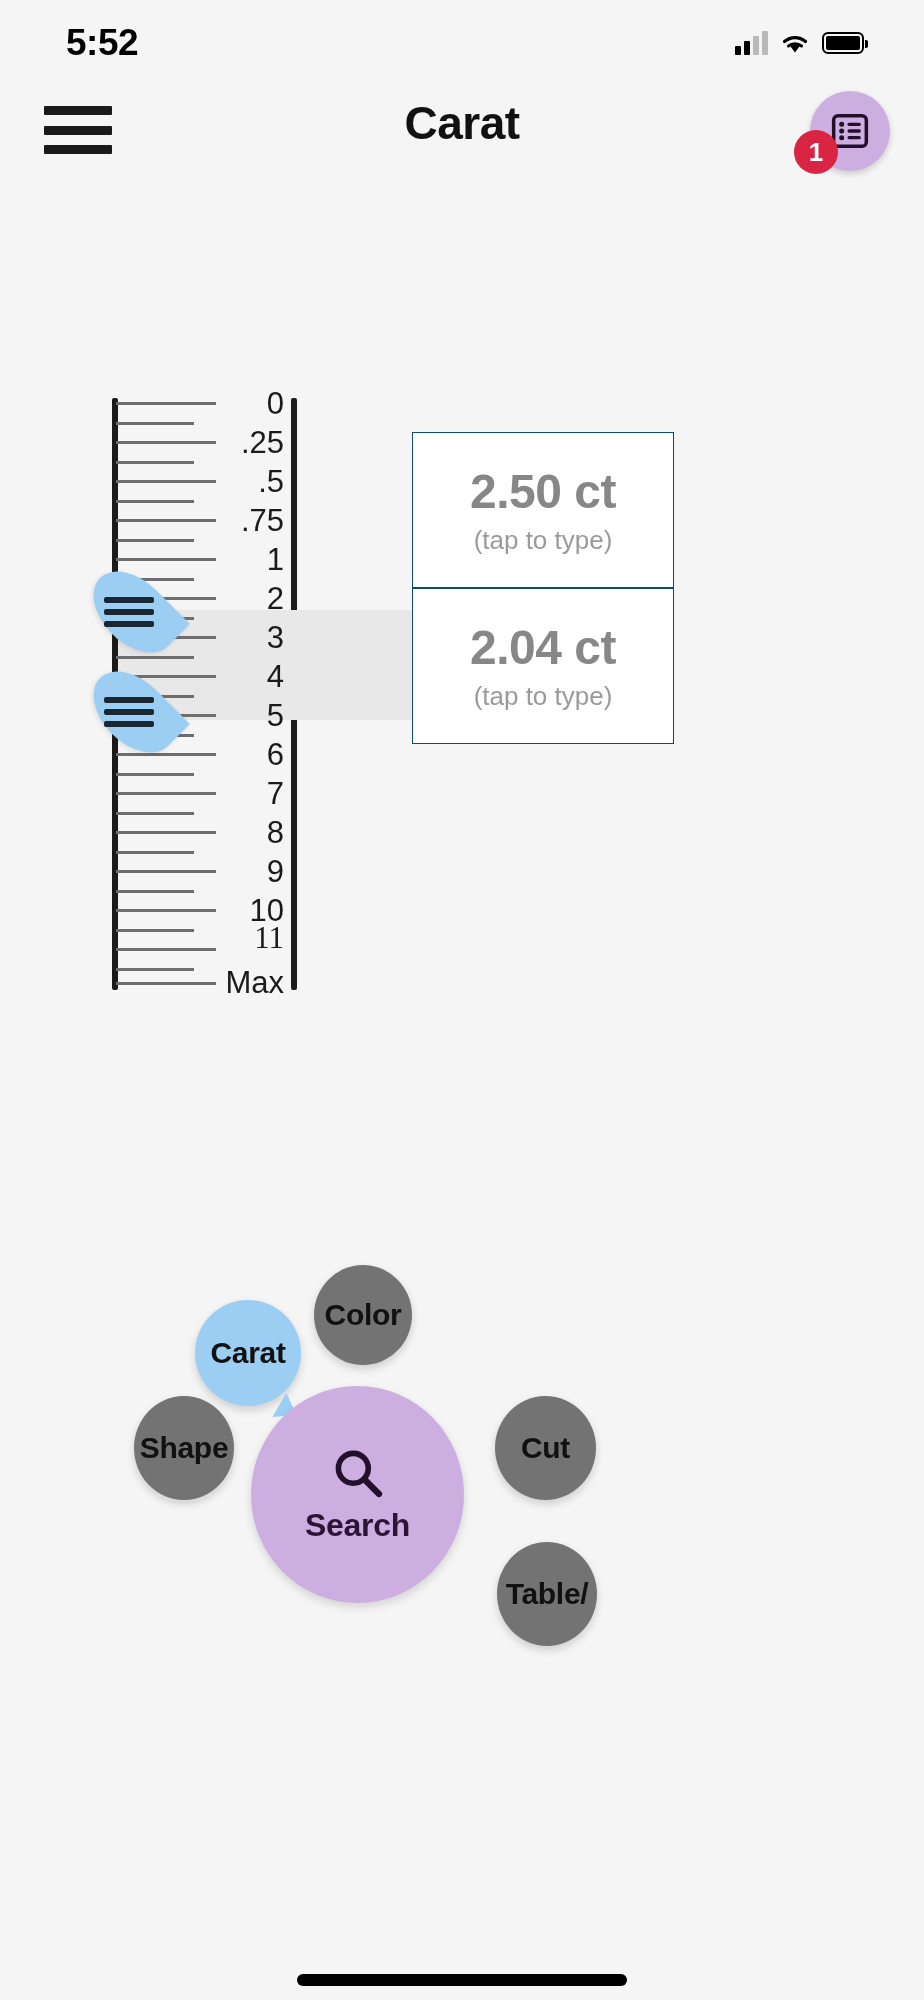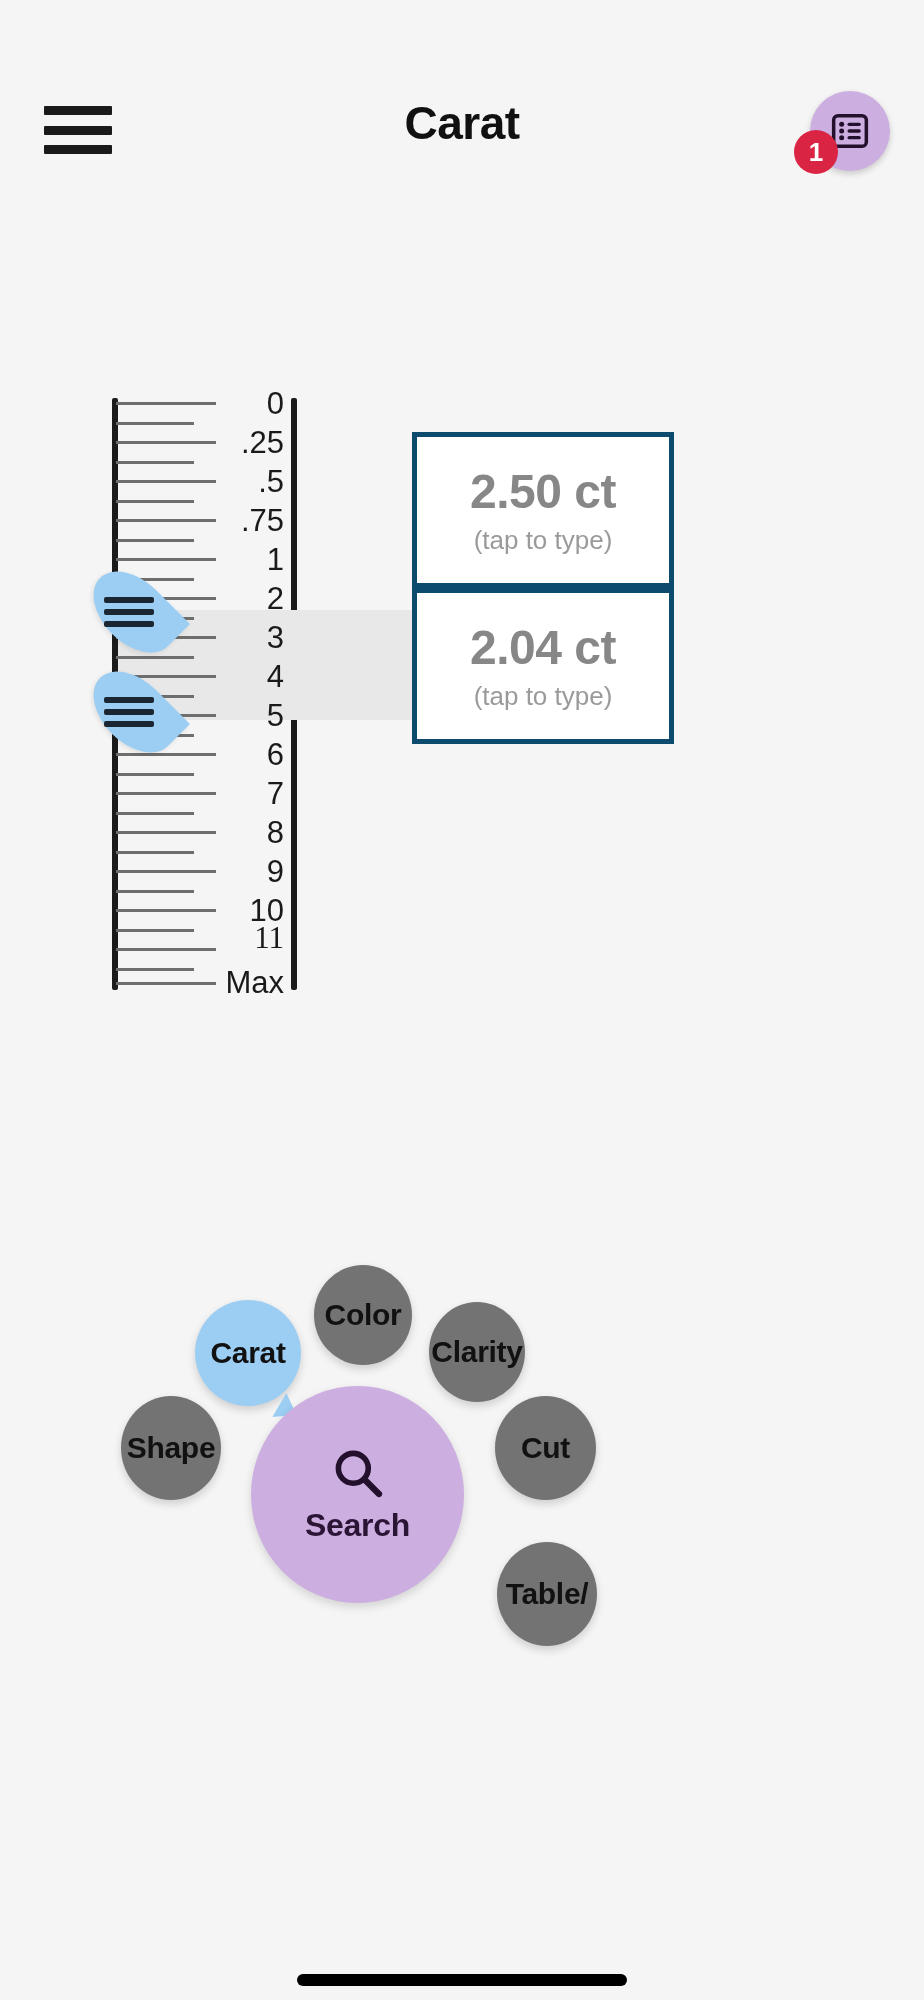--- a/index.html
+++ b/index.html
@@ -138,21 +138,21 @@
   .handle .grip i { display:block; height: 6px; background:#1a2733; border-radius: 2px; }
 
   
   .value-col {
     position: absolute; left: 412px; top: 432px;
     width: 262px;
   }
   .value-box {
     width: 262px; height: 156px;
     background: #fff;
-    border: 5px solid #0c4a6e;
+    border: 1px solid #0c4a6e;
     display:flex; flex-direction: column;
     align-items: center; justify-content: center;
     gap: 6px;
   }
   .value-main {
     font-size: 48px; font-weight: 700; color: #878787;
     font-family:"Liberation Sans", sans-serif;
     letter-spacing: -0.5px;
   }
   .value-hint {
@@ -203,20 +203,41 @@
     width: 330px; height: 12px;
     background:#000; border-radius: 6px;
     z-index: 50;
   }
 </style>
 </head>
 <body>
 
 <div class="phone">
 
+  <div class="statusbar">
+    <div class="status-time">5:52</div>
+    <div class="status-icons">
+      <div class="cell-bars">
+          <i></i>
+          <i></i>
+          <i></i>
+          <i></i>
+        </div>
+      <div class="wifi">
+        <svg width="30" height="23" viewBox="0 0 30 23">
+          <path d="M15 20.5 L10.5 14.5 a7.5 7.5 0 0 1 9 0 Z" fill="#000"></path>
+          <path d="M4.5 9.5 a16 16 0 0 1 21 0" stroke="#000" stroke-width="3.2" fill="none" stroke-linecap="round"></path>
+          <path d="M8.5 14 a10.5 10.5 0 0 1 13 0" stroke="#000" stroke-width="3" fill="none" stroke-linecap="round"></path>
+        </svg>
+      </div>
+      <div class="battery">
+          <i></i>
+        </div>
+    </div>
+  </div>
 
   <div class="navbar">
     <div class="hamburger">
       <span></span>
         <span></span>
         <span></span>
     </div>
     <div class="nav-title">Carat</div>
     <div class="list-btn">
       <svg width="40" height="40" viewBox="0 0 24 24">
@@ -316,24 +337,21 @@
     </div>
   </div>
 
   <div class="bubbles">
     <div class="bubble selected" style="left:195px; top:1300px; width:106px; height:106px;">
       <span>Carat</span>
     </div>
     <div class="bubble" style="left:314px; top:1265px; width:98px; height:100px;">
       <span>Color</span>
     </div>
-    <div class="bubble" style="left:429px; top:1302px; width:96px; height:100px;">
-      <span>Clarity</span>
-    </div>
-    <div class="bubble" style="left:121px; top:1396px; width:100px; height:104px;align-items:center;">
+    <div class="bubble" style="left:134px; top:1396px; width:100px; height:104px;align-items:center;">
       <span>Shape</span>
     </div>
     <div class="bubble" style="left:495px; top:1396px; width:101px; height:104px;">
       <span>Cut</span>
     </div>
     <div class="bubble" style="left:497px; top:1542px; width:100px; height:104px;">
       <span>Table/</span>
     </div>
 
     <div class="pointer" style="left:278px; top:1396px;"></div>

